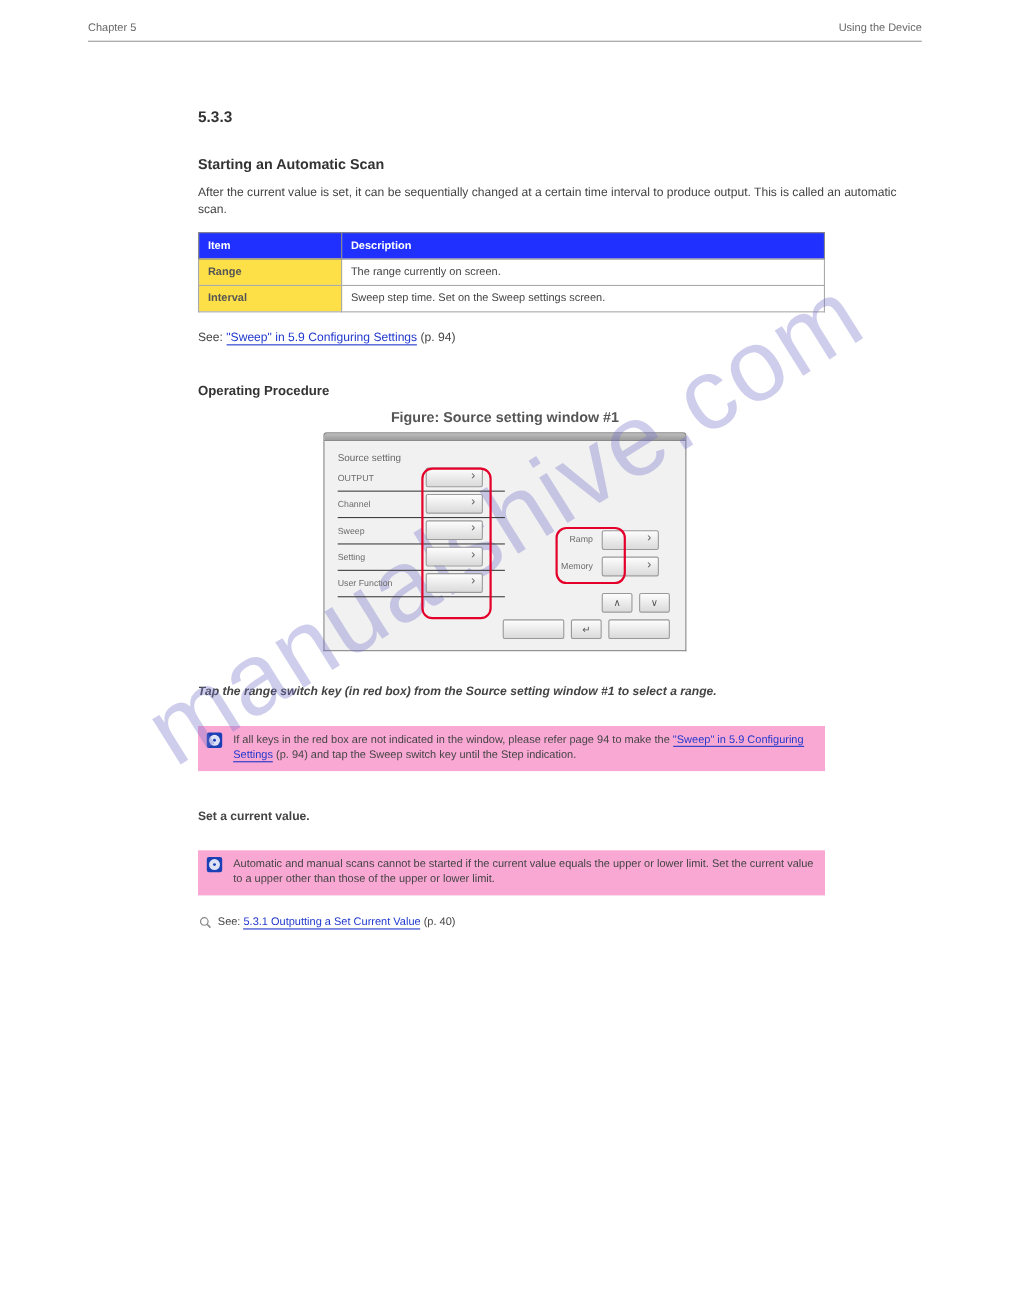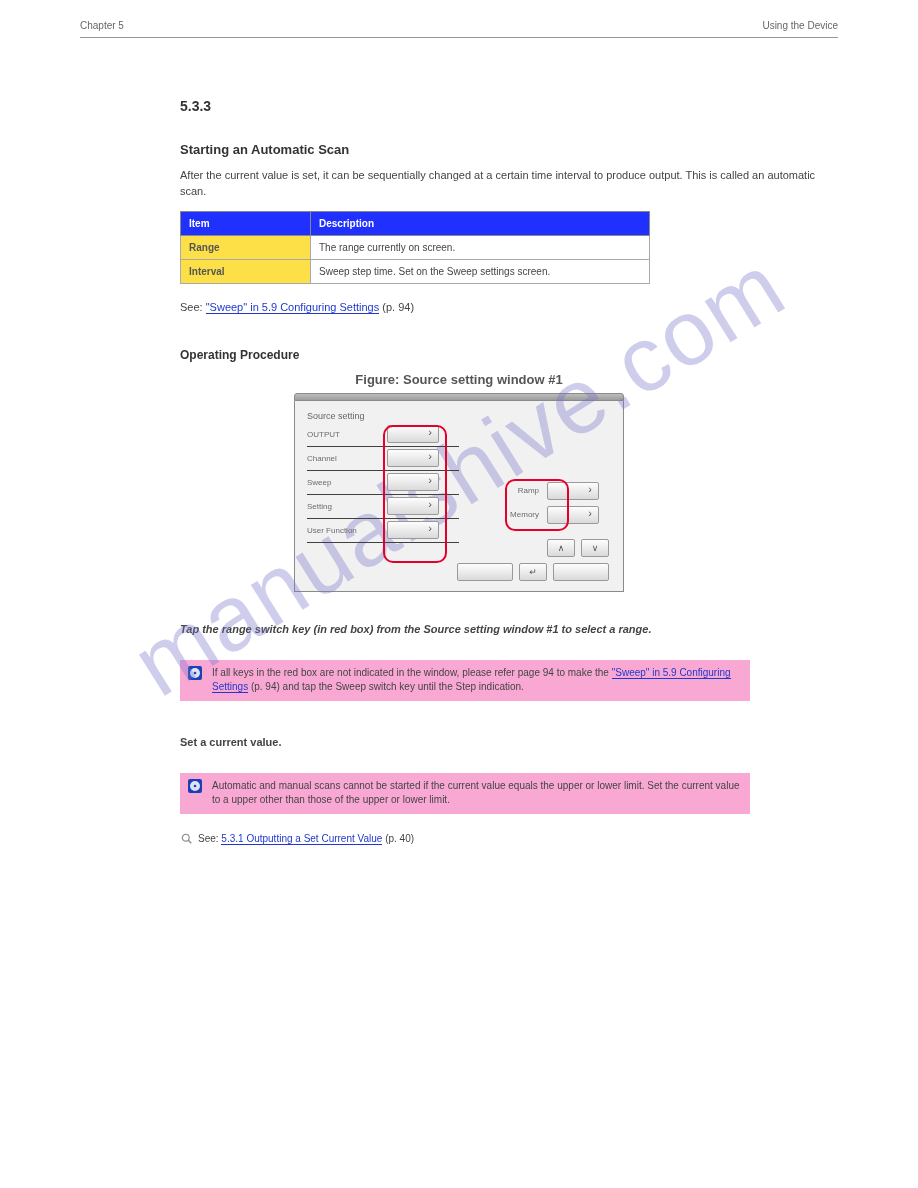--- a/index.html
+++ b/index.html
@@ -20,21 +20,21 @@
     display: flex;
     justify-content: space-between;
     font-size: 10px;
     color: #666;
   }
   .section-num { font-size: 14px; font-weight: bold; margin-top: 60px; }
   .section-title { font-size: 13px; font-weight: bold; margin: 28px 0 10px 0; }
   .para { font-size: 11px; line-height: 1.45; color: #444; }
   .indent { margin-left: 100px; }
   .table-wrap { margin-left: 100px; margin-top: 6px; }
-  table.spec { border-collapse: collapse; width: 470px; font-size: 10px; }
+  table.spec { border-collapse: collapse; width: 570px; font-size: 10px; }
   table.spec th { background: #2030ff; color: #fff; font-weight: bold; text-align: left; padding: 6px 8px; border: 1px solid #888; }
   table.spec th:first-child { width: 130px; }
   table.spec td { border: 1px solid #aaa; padding: 6px 8px; color: #444; }
   table.spec td.lab { background: #fde047; font-weight: 600; color: #555; }
   a.link { color: #2038cc; text-decoration: none; border-bottom: 1px solid #2038cc; }
   .subhead { font-size: 12px; font-weight: bold; margin: 32px 0 10px 100px; }
   .figure-caption { font-size: 13px; font-weight: bold; text-align: center; margin: 4px 0 6px 0; color: #555; }
 
   
   .device-figure { width: 330px; margin: 0 auto; }

